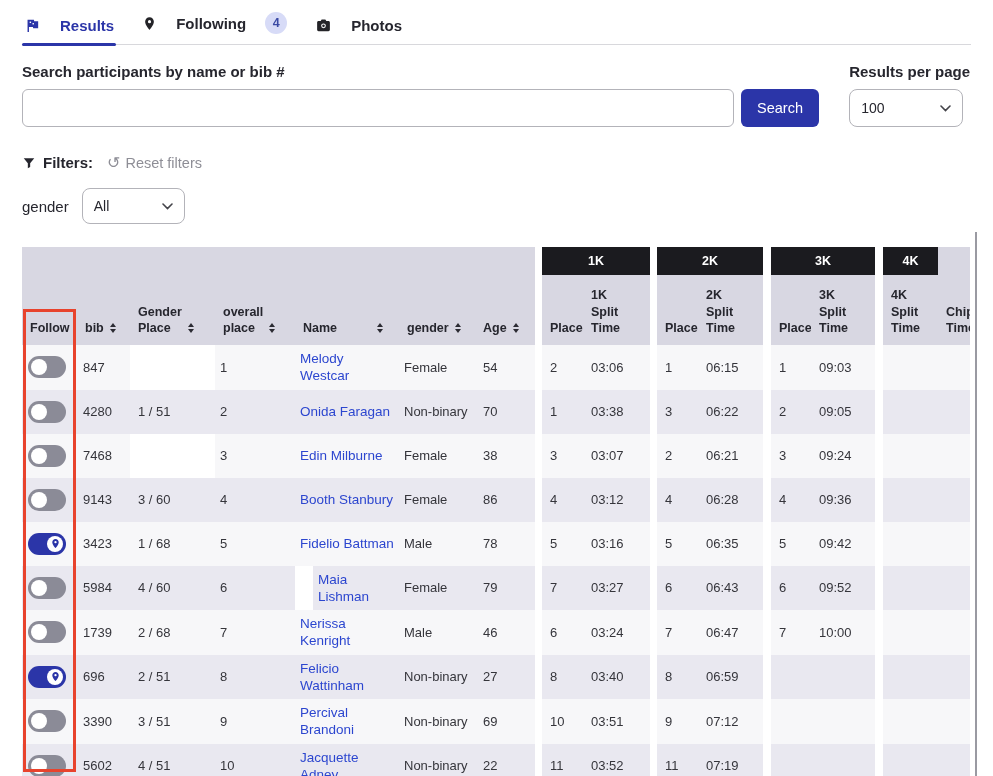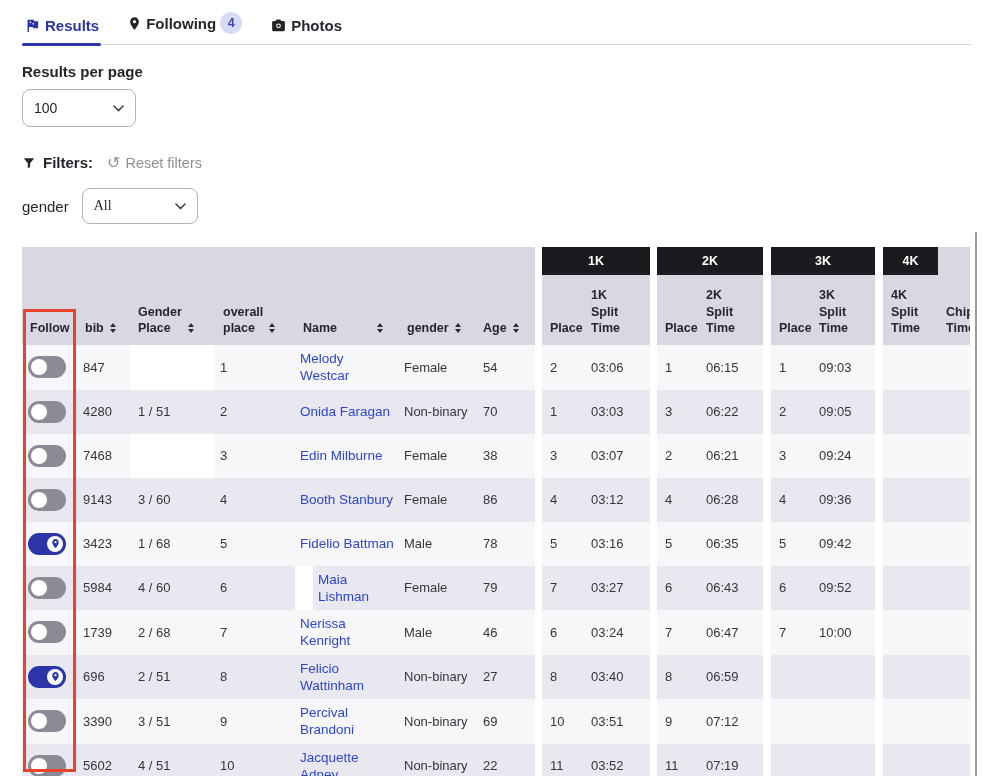--- a/index.html
+++ b/index.html
@@ -6,21 +6,21 @@
   html,body { background:#fff; }
   .page {
     position:relative; width:993px; height:776px; overflow:hidden;
     font-family:"Liberation Sans", sans-serif; color:#26262e;
   }
   .content { padding:10px 22px 0 22px; }
 
   
   .tabbar { display:flex; align-items:flex-end; gap:24px; width:949px;
             border-bottom:1px solid #d8d8dc; }
-  .tab { display:flex; align-items:center; gap:4px; font-size:15px; font-weight:bold;
+  .tab { display:flex; align-items:center; gap:19px; font-size:15px; font-weight:bold;
          padding:2px 2px 10px 2px; position:relative; cursor:pointer; color:#26262e; }
   .tab.active { color:var(--accent); }
   .tab.active::after { content:""; position:absolute; left:0; right:0; bottom:-2px;
                        height:3px; background:var(--accent); border-radius:2px; }
   .badge { display:inline-flex; align-items:center; justify-content:center;
            width:22px; height:22px; border-radius:50%; background:#d7dbf7;
            color:#3a49a4; font-size:12.5px; font-weight:bold; }
 
   
   .search-section { margin-top:18px; display:flex; justify-content:space-between; width:948px; }
@@ -35,21 +35,21 @@
   .select { display:flex; align-items:center; justify-content:space-between;
             width:114px; height:38px; border:1px solid #b3b3b9; border-radius:8px;
             padding:0 11px; font-size:14px; background:#fff; cursor:pointer; }
 
   
   .filters-row { margin-top:27px; display:flex; align-items:center; gap:14px; }
   .filters-title { display:flex; align-items:center; gap:7px; font-size:15px; font-weight:bold; }
   .reset { display:flex; align-items:center; gap:5px; font-size:14.5px; color:#8e8e96; cursor:pointer; }
   .reset .undo { font-size:16px; line-height:1; }
   .gender-row { margin-top:17px; display:flex; align-items:center; gap:13px; font-size:15px; }
-  .gender-row .select { width:116px; height:36px;font-family:Liberation Serif, serif; }
+  .gender-row .select { width:103px; height:36px; }
 
   
   .table-wrap { position:relative; margin-top:23px; width:948px; overflow:hidden; }
   .grid { display:grid;
           grid-template-columns:55px 53px 85px 80px 104px 76px 60px 7px 41px 67px 7px 41px 65px 8px 40px 64px 8px 55px 42px; }
   .thead { grid-template-rows:28px 70px; }
   .band { grid-row:1 / 2; background:var(--band); color:#fff; display:flex;
           align-items:center; justify-content:center; font-size:12.5px; font-weight:bold; }
   .hcell { display:flex; align-items:flex-end; background:var(--header_bg);
            padding:0 2px 9px 8px; font-size:12.5px; font-weight:bold; line-height:1.3;
@@ -113,20 +113,27 @@
               <path d="M9.4 3.5L8 5.5H5c-1.1 0-2 .9-2 2V18c0 1.1.9 2 2 2h14c1.1 0 2-.9 2-2V7.5c0-1.1-.9-2-2-2h-3l-1.4-2H9.4z" fill="#242428"></path>
               <circle cx="12" cy="12.5" r="3.3" fill="#fff"></circle>
               <circle cx="12" cy="12.5" r="1.8" fill="#242428"></circle>
             </svg>
         </span>
         <span>Photos</span>
       </div>
     </div>
 
     <div class="search-section">
+      <div>
+        <div class="search-label">Search participants by name or bib #</div>
+        <div class="search-row">
+          <input class="search-input" type="text" value="" style="">
+          <button class="search-btn">Search</button>
+        </div>
+      </div>
       <div class="perpage">
         <div class="perpage-label">Results per page</div>
         <div class="select">
           <span>100</span>
           <span style="display:flex">
             <svg width="11" height="7" viewBox="0 0 11 7">
                 <path d="M1 1l4.5 4.5L10 1" stroke="#44444a" stroke-width="1.6" fill="none" stroke-linecap="round"></path>
               </svg>
           </span>
         </div>
@@ -224,21 +231,21 @@
             </div>
             <div class="bcell c-bib" style="grid-column: 2;">4280</div>
             <div class="bcell c-gender_place" style="grid-column: 3;">1 / 51</div>
             <div class="bcell c-overall_place" style="grid-column: 4;">2</div>
             <div class="bcell c-name" style="grid-column: 5;">
               <a class="namelink">Onida Faragan</a>
             </div>
             <div class="bcell c-gender" style="grid-column: 6;">Non-binary</div>
             <div class="bcell c-age" style="grid-column: 7;">70</div>
             <div class="bcell c-p1" style="grid-column: 9;">1</div>
-            <div class="bcell c-s1" style="grid-column: 10;">03:03</div>
+            <div class="bcell c-s1" style="grid-column: 10;">03:38</div>
             <div class="bcell c-p2" style="grid-column: 12;">3</div>
             <div class="bcell c-s2" style="grid-column: 13;">06:22</div>
             <div class="bcell c-p3" style="grid-column: 15;">2</div>
             <div class="bcell c-s3" style="grid-column: 16;">09:05</div>
             <div class="bcell c-s4" style="grid-column: 18;"></div>
             <div class="bcell c-chip" style="grid-column: 19;"></div>
           </div>
           <div class="grid trow odd">
             <div class="bcell fcell" style="grid-column: 1;">
               <div class="toggle">

